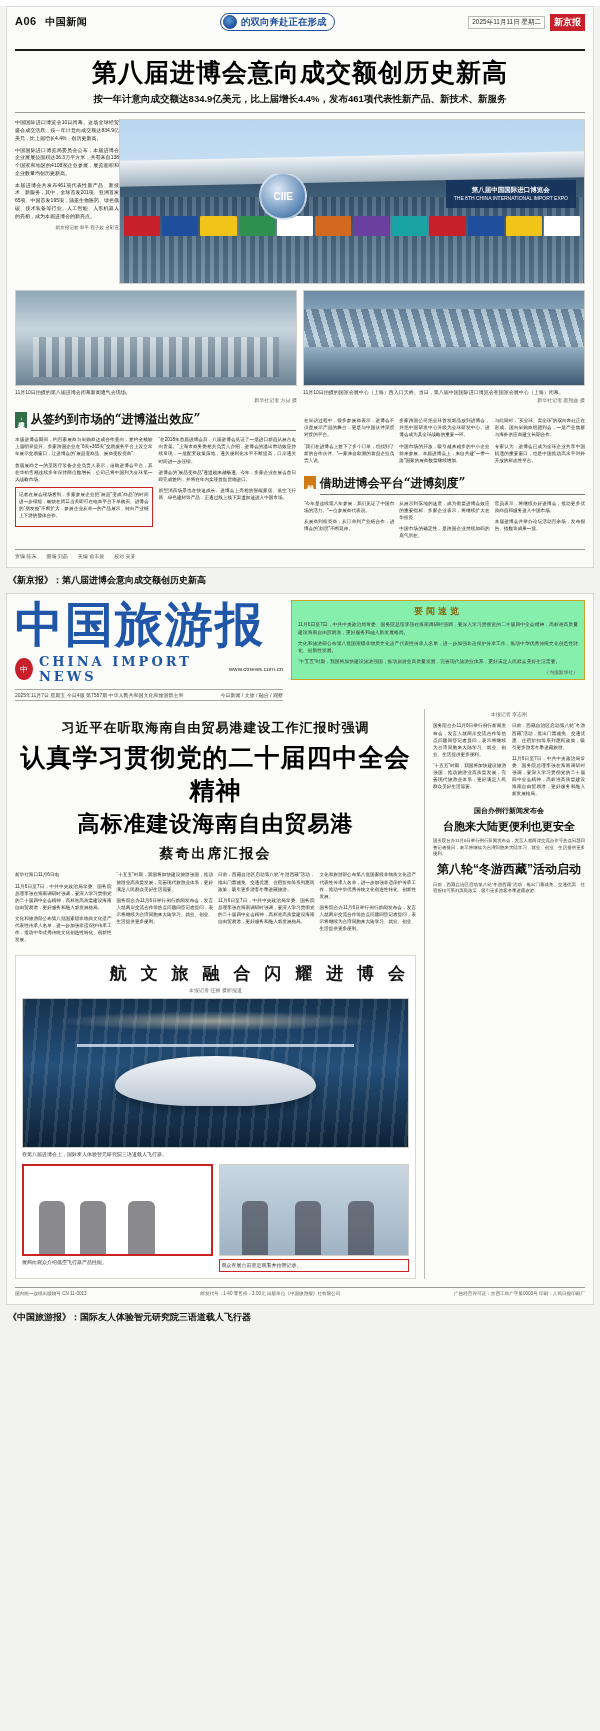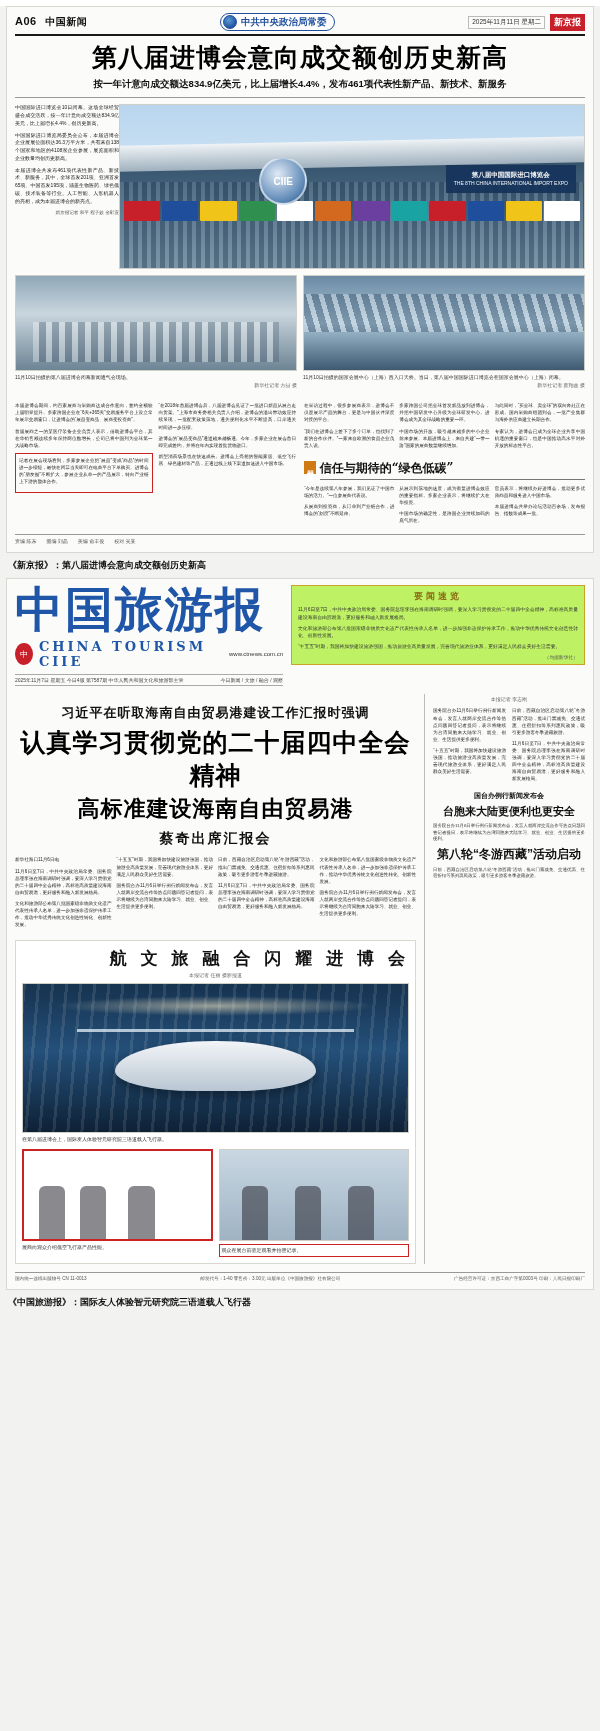--- a/index.html
+++ b/index.html
@@ -21,21 +21,21 @@
     background: #fbfbf9;
     border: 1px solid #d8d8d2;
     margin: 6px;
     padding: 6px 8px 8px 8px;
   }
   .p1-header {
     display: flex;
     align-items: center;
     justify-content: space-between;
     border-bottom: 2px solid #1a1a1a;
-    padding-bottom: 3px;
+    padding-bottom: 18px;
   }
   .p1-folio {
     font-size: 11px;
     font-weight: bold;
     color: #111;
     letter-spacing: 0.5px;
   }
   .p1-folio .sec { margin-left: 5px; font-size: 10px; font-weight: bold; }
   .p1-center-logo {
     display: flex; align-items: center; gap: 4px;
@@ -193,21 +193,21 @@
   .p2-mast-en .en {
     font-family: "DejaVu Serif", serif;
     font-size: 13px; letter-spacing: 3px; color: #1f56a8; font-weight: bold;
   }
   .p2-mast-en .url { font-size: 6px; color: #333; margin-left: 6px; }
   .p2-mast-info {
     font-size: 5px; color: #444; border-top: 1px solid #aaa; border-bottom: 1px solid #aaa;
     margin-top: 5px; padding: 2px 0; display: flex; justify-content: space-between;
   }
   .p2-brief {
-    flex: 1 1 auto; border: 1px solid #c9a227; background: #bef264; padding: 4px 6px;
+    flex: 1 1 auto; border: 1px solid #c9a227; background: #86efac; padding: 4px 6px;
   }
   .p2-brief-title {
     text-align: center; font-size: 9px; font-weight: bold; color: #8a6d12;
     letter-spacing: 3px; margin-bottom: 3px;
   }
   .p2-brief p { font-size: 4.8px; line-height: 1.6; color: #333; margin: 0 0 3px 0; text-align: justify; }
   .p2-brief .sig { text-align: right; font-size: 4.8px; color: #555; }
 
   .p2-h-kicker {
     text-align: center; font-size: 13px; font-weight: bold; color: #111;
@@ -291,21 +291,21 @@
 
   <div class="paper">
 
     <div class="p1-header">
       <div class="p1-folio">
         <span>A06</span>
         <span class="sec">中国新闻</span>
       </div>
       <div class="p1-center-logo">
         <span class="globe"></span>
-        <span class="txt">中共中央政治局常委</span>
+        <span class="txt">的双向奔赴正在形成</span>
       </div>
       <div class="p1-right">
         <span class="p1-date">2025年11月11日 星期二</span>
         <span class="p1-masthead">新京报</span>
       </div>
     </div>
 
     <div class="p1-headline">第八届进博会意向成交额创历史新高</div>
     <div class="p1-subhead">按一年计意向成交额达834.9亿美元，比上届增长4.4%，发布461项代表性新产品、新技术、新服务</div>
     <hr class="p1-rule">
@@ -356,20 +356,24 @@
         <div class="cap">
           <span>11月10日拍摄的国家会展中心（上海）西入口天桥。当日，第八届中国国际进口博览会在国家会展中心（上海）闭幕。</span>
           <span class="credit">新华社记者 蔡翔鑫 摄</span>
         </div>
       </div>
     </div>
 
     <div class="p1-sections">
 
       <div class="p1-col">
+        <div class="sec-head">
+          <div class="sec-tag">成果·落地</div>
+          <div class="sec-title">从签约到市场的“进博溢出效应”</div>
+        </div>
         <div class="cols2">
           <div class="bodycol">
             <p>本届进博会期间，约百家展商与采购商达成合作意向，签约金额较上届明显提升。多家跨国企业在“6天+365天”交易服务平台上设立常年展示交易窗口，让进博会的“展品变商品、展商变投资商”。</p>
             <p>首届展商之一的某医疗装备企业负责人表示，借助进博会平台，其在华销售额连续多年保持两位数增长，公司已将中国列为全球第一大战略市场。</p>
             <div class="hl-box">
               <p>记者在展会现场看到，多家参展企业把“展品”变成“商品”的时间进一步缩短，最快在闭幕当天即可在电商平台下单购买。进博会的“朋友圈”不断扩大，参展企业从单一的产品展示，转向产业链上下游的整体合作。</p>
             </div>
           </div>
           <div class="bodycol">
             <p>“在2018年首届进博会后，八届进博会见证了一批进口新品从展台走向货架。”上海市商务委相关负责人介绍，进博会的溢出带动效应持续显现，一批配套政策落地，通关便利化水平不断提高，口岸通关时间进一步压缩。</p>
@@ -390,21 +394,21 @@
             <p>中国市场的开放，吸引越来越多的中小企业前来参展。本届进博会上，来自共建“一带一路”国家的展商数量继续增加。</p>
           </div>
           <div class="bodycol">
             <p>与此同时，“买全球、卖全球”的双向奔赴正在形成。国内采购商组团到会，一批产业集群与海外供应商建立长期合作。</p>
             <p>专家认为，进博会已成为全球企业共享中国机遇的重要窗口，也是中国推动高水平对外开放的标志性平台。</p>
           </div>
         </div>
 
         <div class="sec-head" style="margin-top:8px">
           <div class="sec-tag orange">朋友圈扩大</div>
-          <div class="sec-title">信任与期待的“绿色低碳”</div>
+          <div class="sec-title">借助进博会平台“进博刻度”</div>
         </div>
         <div class="cols3">
           <div class="bodycol">
             <p>“今年是连续第八年参展，我们见证了中国市场的活力。”一位参展商代表说。</p>
             <p>从展商到投资商，从订单到产业链合作，进博会的“刻度”不断延伸。</p>
           </div>
           <div class="bodycol">
             <p>从展示到落地的速度，成为衡量进博会效应的重要指标。多家企业表示，将继续扩大在华投资。</p>
             <p>中国市场的确定性，是跨国企业持续加码的底气所在。</p>
           </div>
@@ -428,21 +432,21 @@
     <span class="lbl">《新京报》：</span><span>第八届进博会意向成交额创历史新高</span>
   </div>
 
   <div class="paper">
 
     <div class="p2-top">
       <div class="p2-mast">
         <div class="p2-mast-cn">中国旅游报</div>
         <div class="p2-mast-en">
           <span class="seal">中</span>
-          <span class="en">CHINA TOURISM CIIE</span>
+          <span class="en">CHINA IMPORT NEWS</span>
           <span class="url">www.ctnews.com.cn</span>
         </div>
         <div class="p2-mast-info">
           <span>2025年11月7日 星期五 今日4版 第7587期 中华人民共和国文化和旅游部主管</span>
           <span>今日新闻 / 文旅 / 融合 / 观察</span>
         </div>
       </div>
 
       <div class="p2-brief">
         <div class="p2-brief-title">要闻速览</div>

